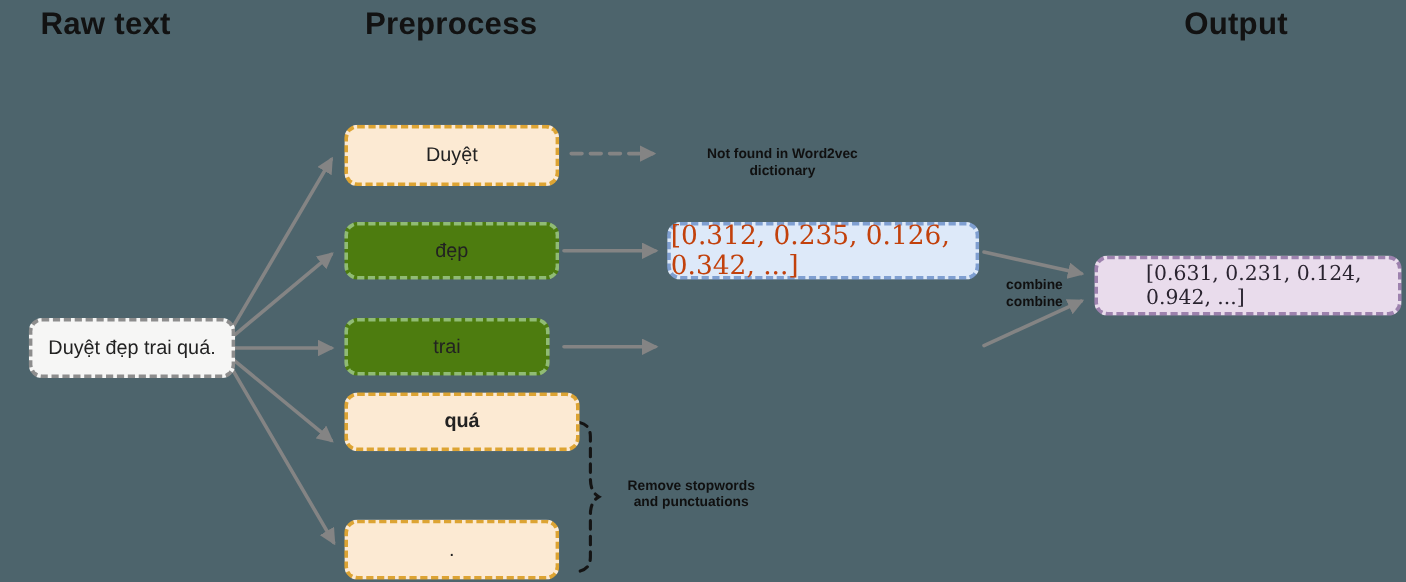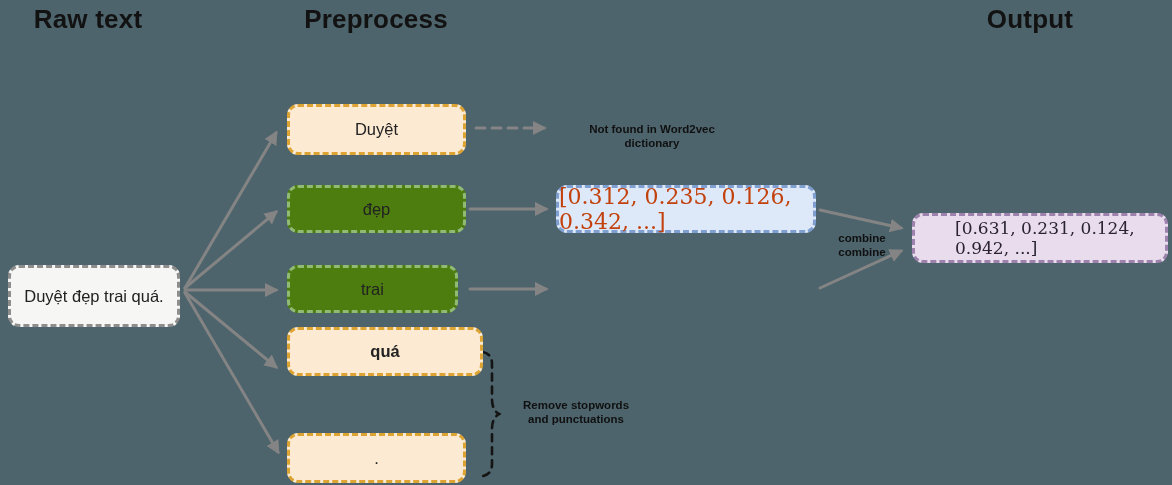--- a/index.html
+++ b/index.html
@@ -66,21 +66,21 @@
       <line x1="185" y1="293" x2="278" y2="452" marker-end="url(#ah)"></line>
       <line x1="470" y1="209" x2="546" y2="209" marker-end="url(#ah)"></line>
       <line x1="470" y1="289" x2="546" y2="289" marker-end="url(#ah)"></line>
       <line x1="820" y1="210" x2="901" y2="228" marker-end="url(#ah)"></line>
       <line x1="820" y1="288" x2="901" y2="251" marker-end="url(#ah)"></line>
       <line x1="476" y1="128" x2="544" y2="128" stroke-dasharray="9 7" marker-end="url(#ah)"></line>
     </g>
     <path d="M 483 352 Q 492 354 492 364 L 492 399 Q 492 410 499 414 Q 492 418 492 429 L 492 464 Q 492 474 483 476" stroke="#141414" stroke-width="2.6" fill="none" stroke-dasharray="7 6" stroke-linecap="round"></path>
   </svg>
 
-  <div class="box raw" style="left:8px;top:265px;width:172px;height:62px;">
+  <div class="box raw" style="left:24px;top:265px;width:172px;height:50px;">
     <span>Duyệt đẹp trai quá.</span>
   </div>
 
   <div class="box orange" style="left:287px;top:104px;width:179px;height:51px;">
     <span>Duyệt</span>
   </div>
   <div class="box green" style="left:287px;top:185px;width:179px;height:48px;">
     <span>đẹp</span>
   </div>
   <div class="box green" style="left:287px;top:265px;width:171px;height:48px;">

